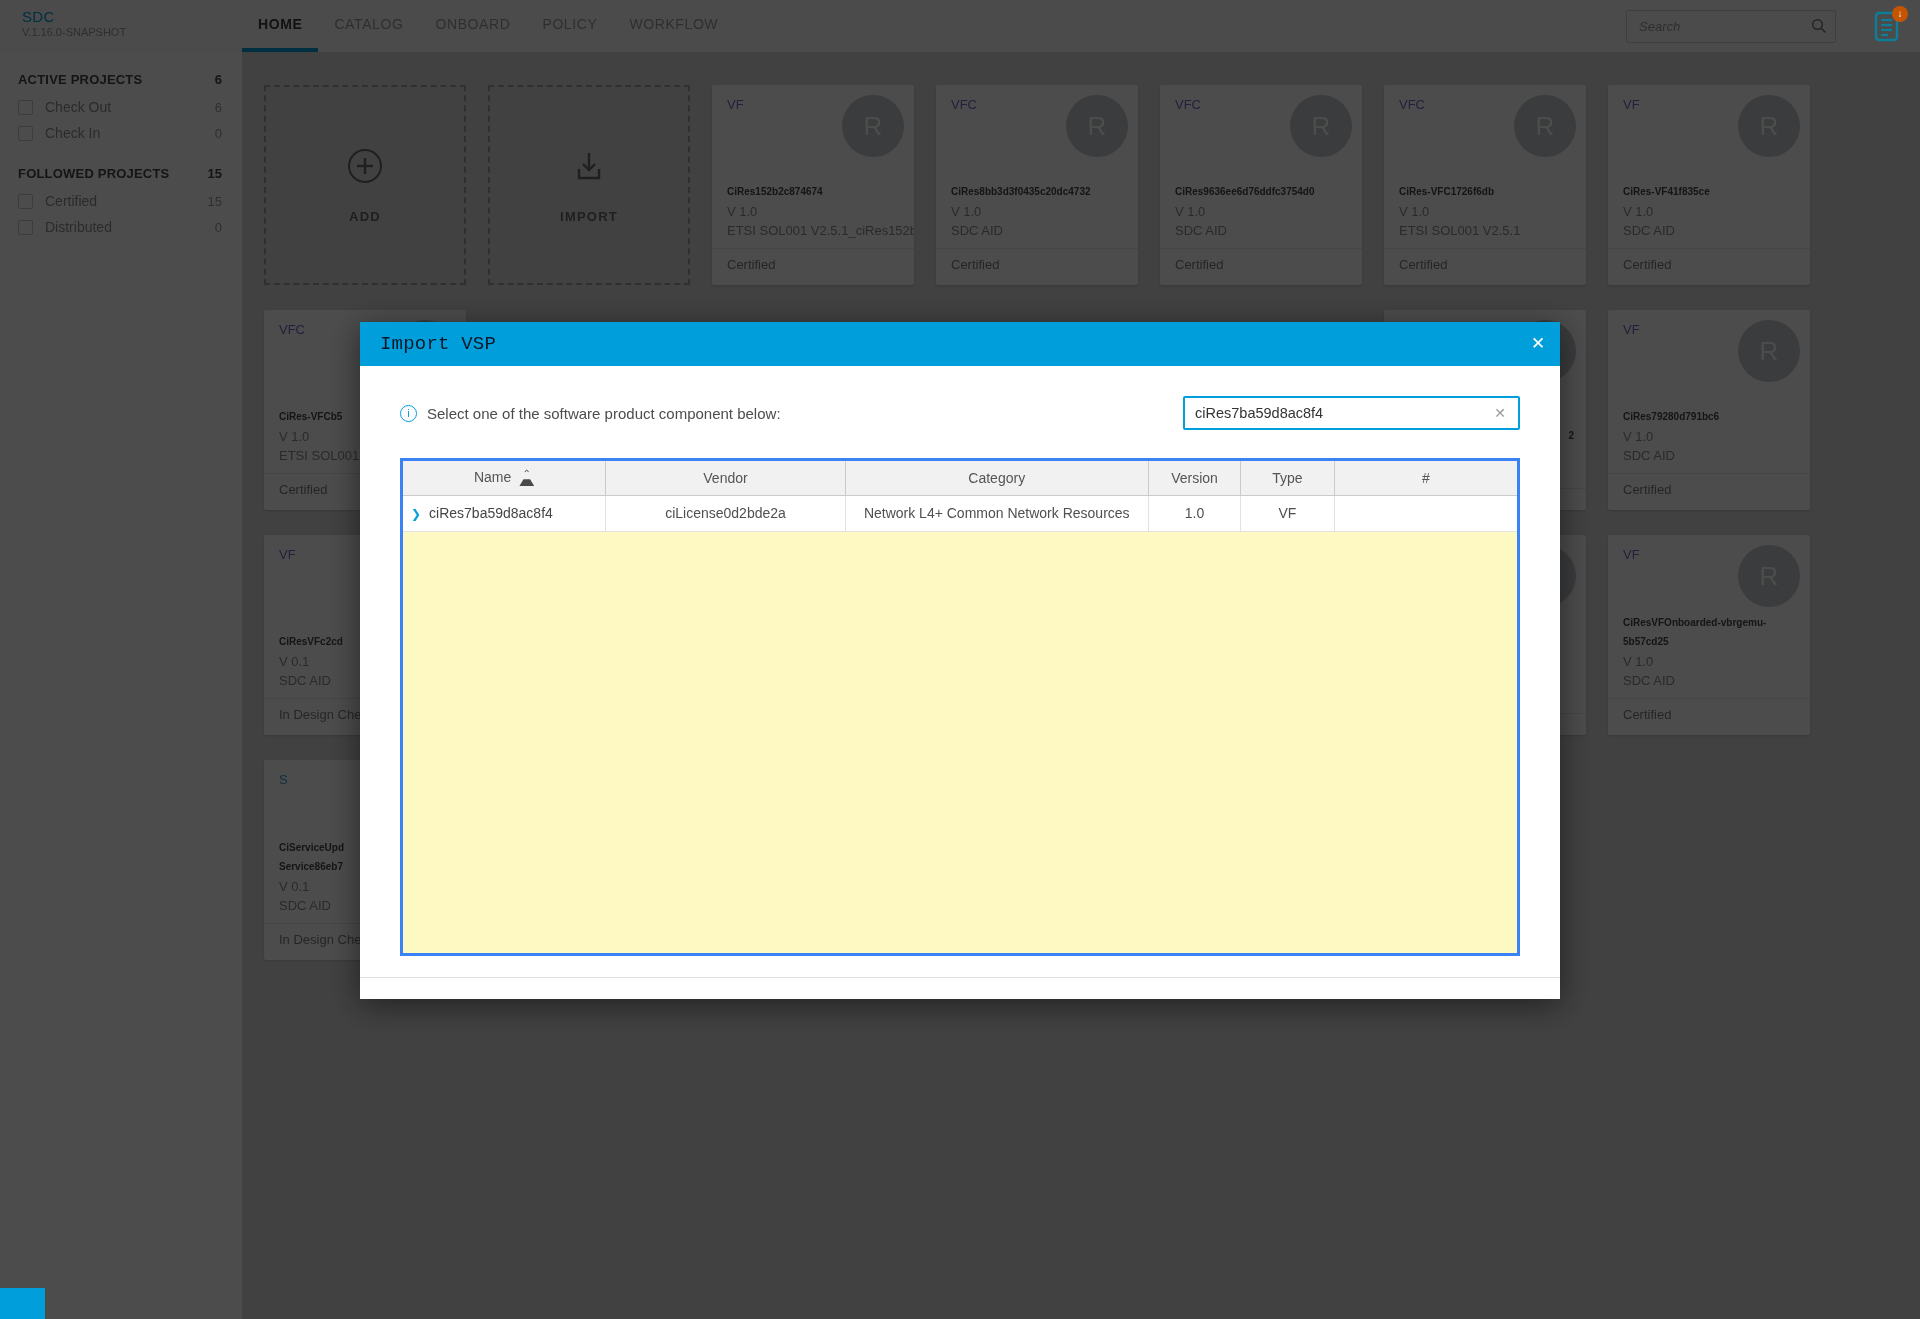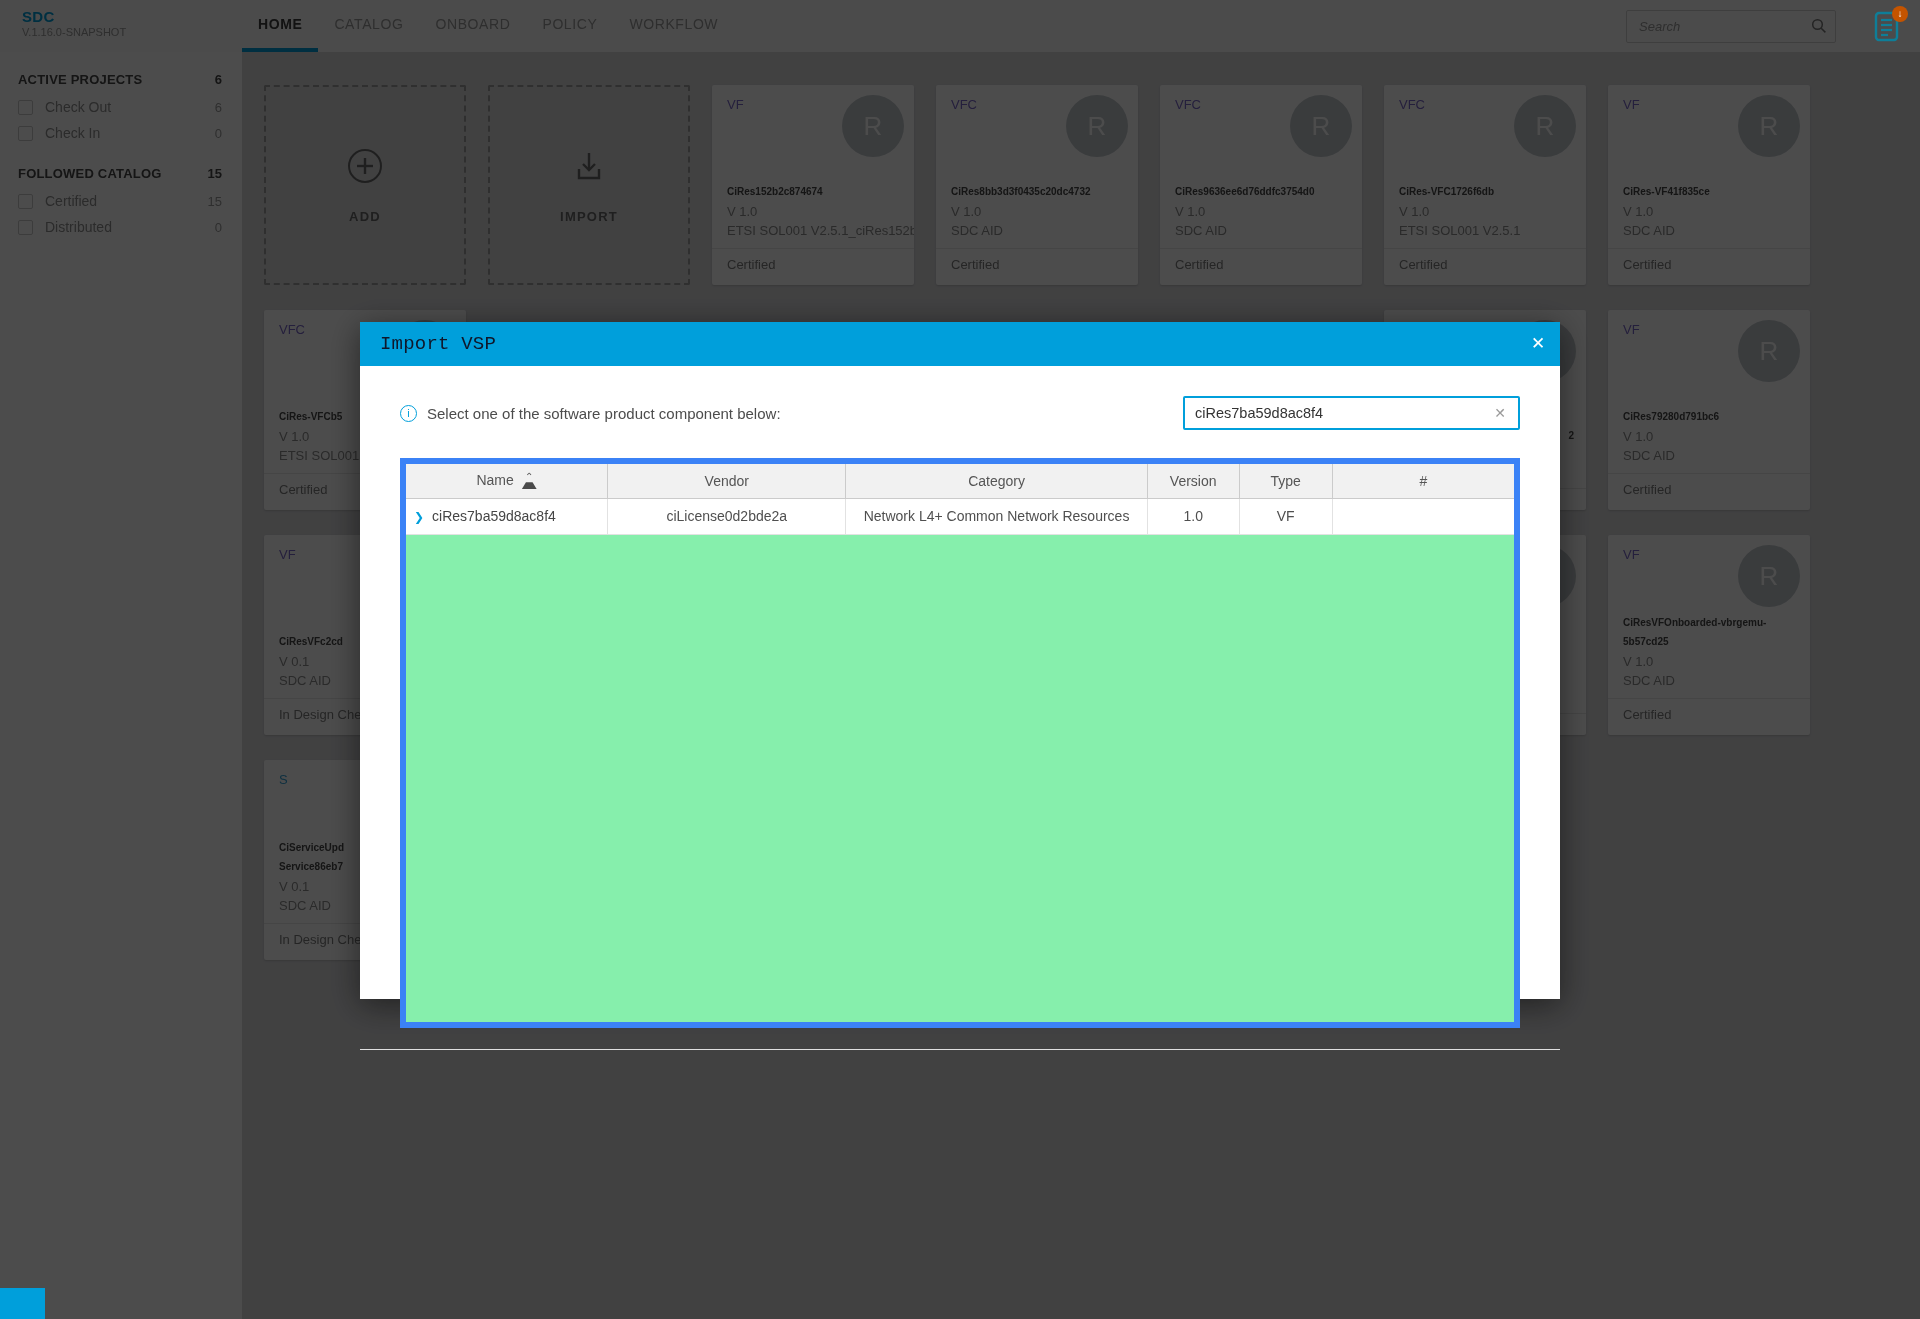--- a/index.html
+++ b/index.html
@@ -3,21 +3,21 @@
 <meta charset="utf-8">
 <style>
   * { margin:0; padding:0; box-sizing:border-box; }
   html,body { width:1920px; height:1319px; overflow:hidden; background:#d9d9db;
               font-family:"Liberation Sans", sans-serif; }
 
   
   .app-header { position:fixed; top:0; left:0; right:0; height:52px; background:#fbfbfb;
                 display:flex; align-items:stretch; z-index:1; }
   .logo-block { width:242px; padding:8px 0 0 22px; }
-  .logo { color:#009fdb; font-size:15px; font-weight:bold; letter-spacing:.3px; }
+  .logo { color:#009fdb; font-size:15px; font-weight:normal; letter-spacing:.3px; }
   .version { color:#9a9a9a; font-size:11px; margin-top:1px; }
   .main-nav { display:flex; align-items:stretch; }
   .nav-item { display:flex; align-items:center; padding:0 16px; font-size:14px; color:#9a9a9a;
               letter-spacing:.6px; border-bottom:4px solid transparent; cursor:pointer; }
   .nav-item.active { color:#3c3c3c; font-weight:bold; border-bottom-color:#009fdb; }
   .header-right { margin-left:auto; display:flex; align-items:center; padding-right:84px; }
   .header-search { width:210px; height:33px; border:1px solid #cfcfcf; border-radius:2px;
                    display:flex; align-items:center; padding:0 8px 0 12px; background:#fbfbfb; }
   .header-search input { flex:1; border:0; outline:0; background:transparent; font-size:13px;
                          font-style:italic; color:#555; font-family:inherit; min-width:0; }
@@ -77,21 +77,21 @@
   .modal-body { padding:30px 40px 0; flex:1; display:flex; flex-direction:column; }
   .body-top { display:flex; align-items:center; height:34px; margin-bottom:28px; }
   .info-icon { width:17px; height:17px; border:1.5px solid #009fdb; border-radius:50%; color:#009fdb;
                font-size:11px; line-height:14px; text-align:center; margin-right:10px; flex:0 0 auto; }
   .info-text { font-size:15px; color:#4c4c4c; }
   .modal-search { margin-left:auto; width:337px; height:34px; border:2px solid #009fdb; border-radius:2px;
                   display:flex; align-items:center; padding:0 8px 0 10px; }
   .modal-search input { flex:1; border:0; outline:0; font-size:14.5px; color:#333; font-family:inherit; min-width:0; }
   .clear-x { color:#9a9a9a; font-size:14px; cursor:pointer; padding:2px 4px; }
 
-  .table-box { height:570px; border:6px solid #3b82f6; background:#86efac; overflow:hidden; }
+  .table-box { height:498px; border:3px solid #3b82f6; background:#fef9c3; overflow:hidden; }
   table { width:100%; border-collapse:collapse; table-layout:fixed; }
   th { background:#f1f1f1; height:34px; font-size:14px; font-weight:400; color:#555; text-align:center;
        border-right:1px solid #cbcbcb; border-bottom:1px solid #cbcbcb; cursor:pointer; position:relative; }
   th:last-child { border-right:0; }
   td { height:36px; font-size:14px; color:#4f4f4f; text-align:center; border-right:1px solid #e2e2e2;
        border-bottom:1px solid #e2e2e2; background:#fff; }
   td:last-child { border-right:0; }
   td.name-cell { text-align:left; padding-left:8px; color:#454545;margin-top:8px; }
   .row-chevron { color:#009fdb; font-size:12px; margin-right:8px; cursor:pointer; }
   .sort-wrap { display:inline-block; vertical-align:middle; margin-left:8px; width:15px; }
@@ -151,21 +151,21 @@
       <span class="side-item-count">6</span>
     </div>
     <div class="side-item">
       <span class="checkbox"></span>
       <span class="side-item-label">Check In</span>
       <span class="side-item-count">0</span>
     </div>
   </div>
   <div class="side-section">
     <div class="side-title-row">
-      <span class="side-title">FOLLOWED CATALOG</span>
+      <span class="side-title">FOLLOWED PROJECTS</span>
       <span class="side-count">15</span>
     </div>
     <div class="side-item">
       <span class="checkbox"></span>
       <span class="side-item-label">Certified</span>
       <span class="side-item-count">15</span>
     </div>
     <div class="side-item">
       <span class="checkbox"></span>
       <span class="side-item-label">Distributed</span>

